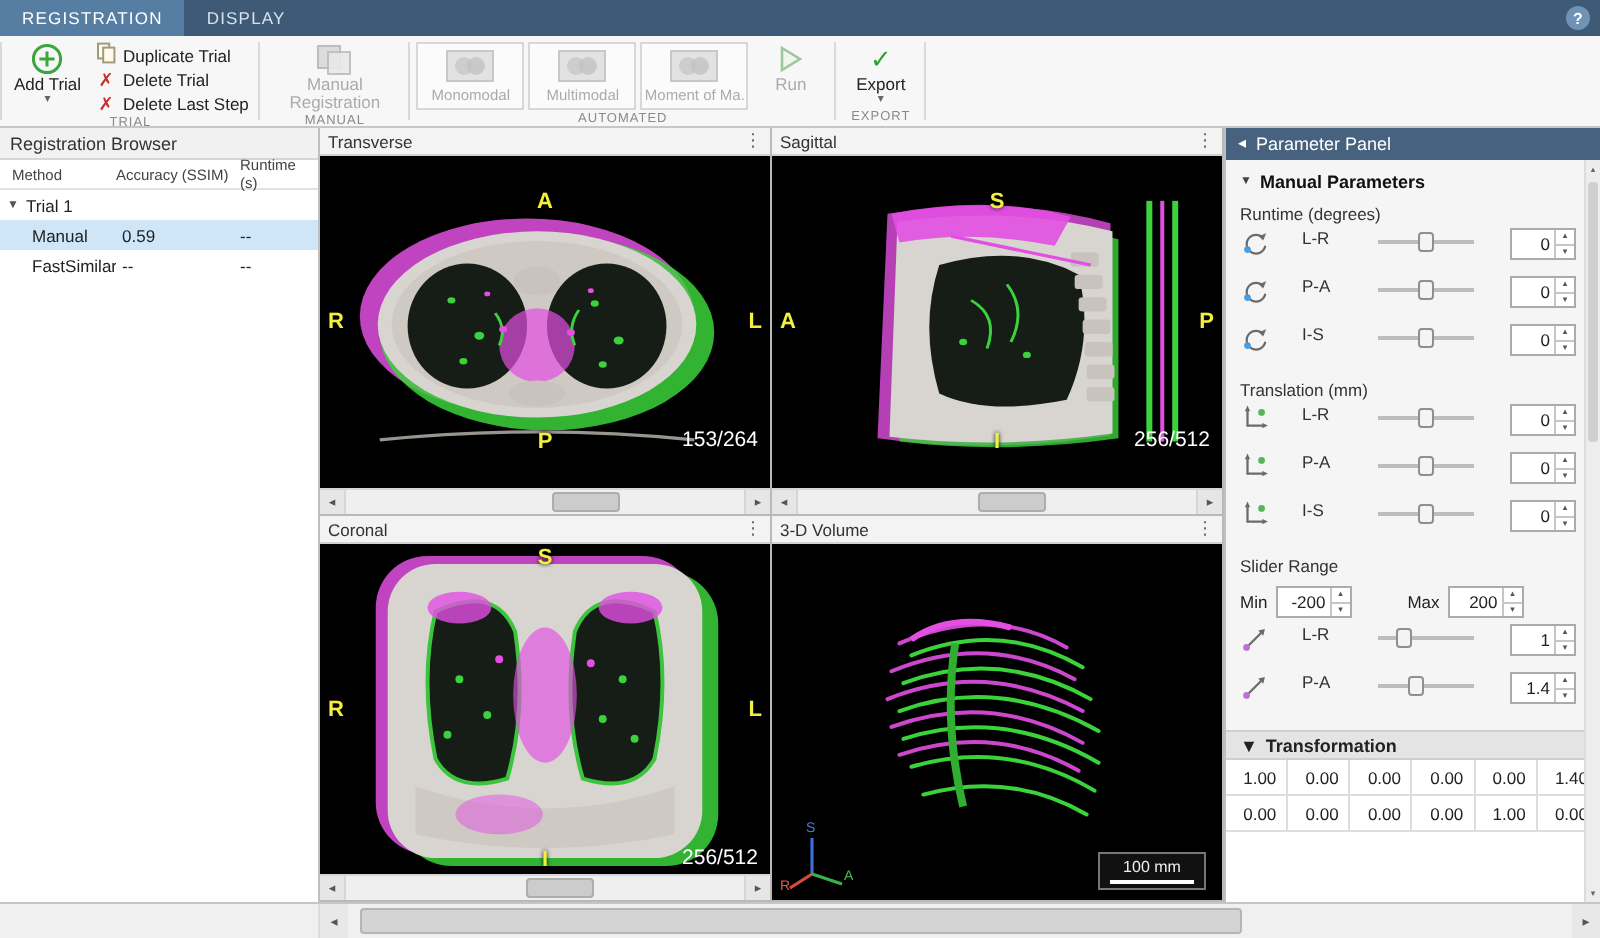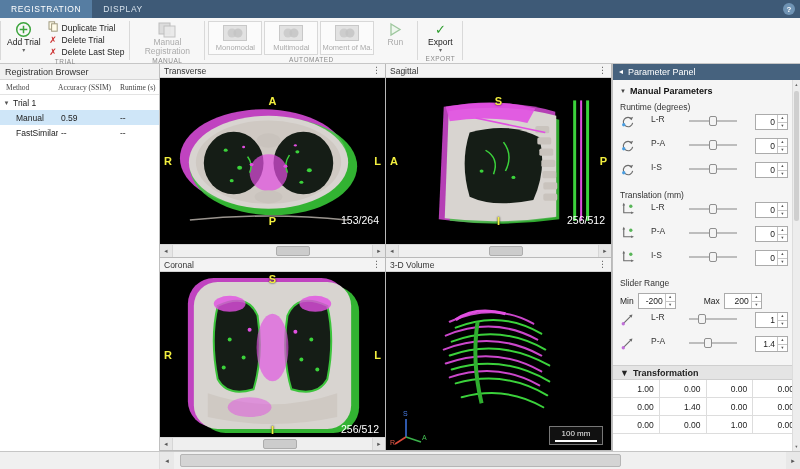--- a/index.html
+++ b/index.html
@@ -37,21 +37,21 @@
   .tile { width: 54px; border: 1px solid #d8d8d8; background: #fbfbfb; display: flex; flex-direction: column; align-items: center; padding: 3px 1px 1px; gap: 2px; margin-top: 2px; height: 34px; }
   .tile .tlbl { font-size: 7.5px; white-space: nowrap; overflow: hidden; max-width: 50px; }
   .disabled, .disabled * { color: #ababab !important; }
 
   
   .main { flex: 1; display: flex; min-height: 0; }
 
   
   .lpanel { width: 160px; background: #fff; border-right: 1px solid #bfbfbf; display: flex; flex-direction: column; flex: none; }
   .ptitle { height: 16px; background: #f1f1f1; border-bottom: 1px solid #d6d6d6; display: flex; align-items: center; padding: 0 5px; font-size: 9px; color: #333; flex: none; }
-  .cols { display: flex; height: 15px; border-bottom: 1px solid #e3e3e3; align-items: center; font-size: 7.5px; color: #444; flex: none; font-family: Liberation Serif, serif; }
+  .cols { display: flex; height: 15px; border-bottom: 1px solid #e3e3e3; align-items: center; font-size: 7.5px; color: #444; flex: none; }
   .c-method { width: 58px; padding-left: 6px; }
   .c-acc { width: 62px; }
   .c-run { width: 36px; }
   .trow { height: 15px; display: flex; align-items: center; font-size: 8.5px; flex: none; }
   .trow .twisty { width: 13px; text-align: center; font-size: 6px; color: #555; }
   .trow.sel { background: var(--selection,#cfe6f8); }
   .cell-m { width: 58px; padding-left: 16px; white-space: nowrap; overflow: hidden; }
   .cell-a { width: 62px; padding-left: 3px; }
   .cell-r { width: 36px; }
 
@@ -111,21 +111,21 @@
   .sthumb { position: absolute; top: 2px; width: 8px; height: 10px; background: #f4f4f4; border: 1px solid #8f8f8f; border-radius: 2px; transform: translateX(-50%); }
   .spin { width: 33px; height: 16px; background: #fff; border: 1px solid #ababab; display: flex; flex: none; }
   .spin.wide { width: 38px; }
   .spin .v { flex: 1; display: flex; align-items: center; justify-content: flex-end; padding-right: 2px; font-size: 8.5px; color: #222; }
   .spin .btns { width: 10px; border-left: 1px solid #c6c6c6; display: flex; flex-direction: column; }
   .spin .btns span { flex: 1; display: flex; align-items: center; justify-content: center; font-size: 4.5px; color: #555; line-height: 1; }
   .spin .btns .u { border-bottom: 1px solid #c6c6c6; }
   .rrow { display: flex; align-items: center; height: 22px; gap: 4px; font-size: 8.5px; flex: none; }
   .tfh { height: 15px; background: #e4e4e4; border-top: 1px solid #cfcfcf; border-bottom: 1px solid #cfcfcf; display: flex; align-items: center; gap: 4px;
          font-weight: bold; font-size: 9px; margin: 5px -12px 0 -7px; padding: 0 7px; flex: none; }
-  .matrix { display: grid; grid-template-columns: repeat(4,1fr); margin: 0 -12px 0 -7px; background: #fff; flex: 1; align-content: start; }
+  .matrix { display: grid; grid-template-columns: repeat(6,1fr); margin: 0 -12px 0 -7px; background: #fff; flex: 1; align-content: start; }
   .mc { border-right: 1px solid #ddd; border-bottom: 1px solid #ddd; display: flex; align-items: center; justify-content: flex-end; padding-right: 5px; font-size: 8.5px; height: 18px; background: #fff; }
   .rscroll { position: absolute; right: 0; top: 16px; bottom: 0; width: 8px; background: #ededed; border-left: 1px solid #dcdcdc; display: flex; flex-direction: column; }
   .rarr { height: 9px; display: flex; align-items: center; justify-content: center; font-size: 4.5px; color: #666; }
   .rtrack { flex: 1; position: relative; }
   .rthumb { position: absolute; left: 1px; right: 1px; top: 2px; height: 130px; background: #cfcfcf; border-radius: 2px; }
 
   
   .bbar { height: 18px; background: #f0f0f0; border-top: 1px solid #c6c6c6; display: flex; align-items: stretch; flex: none; }
   .bleft { width: 160px; border-right: 1px solid #dcdcdc; flex: none; }
   .bscroll { flex: 1; display: flex; align-items: stretch; }

